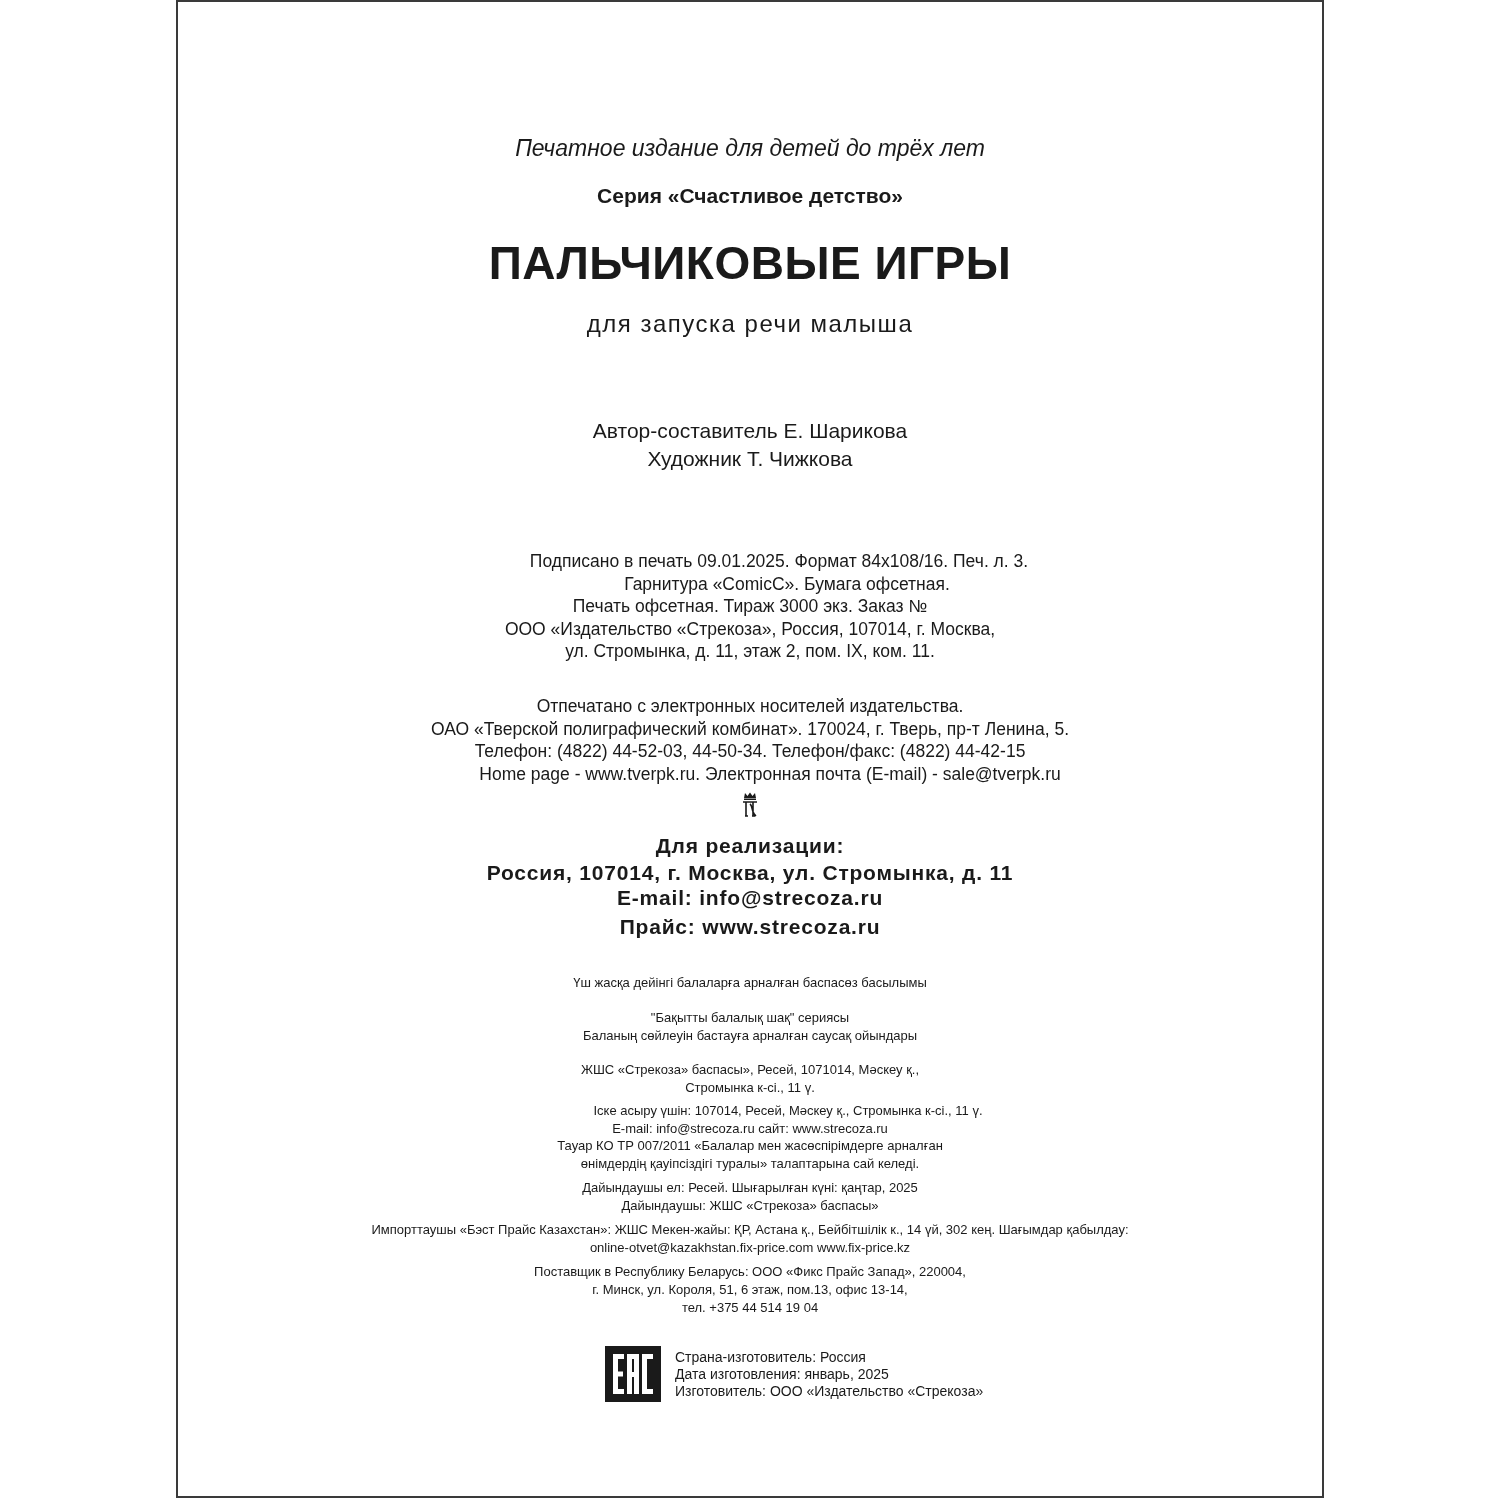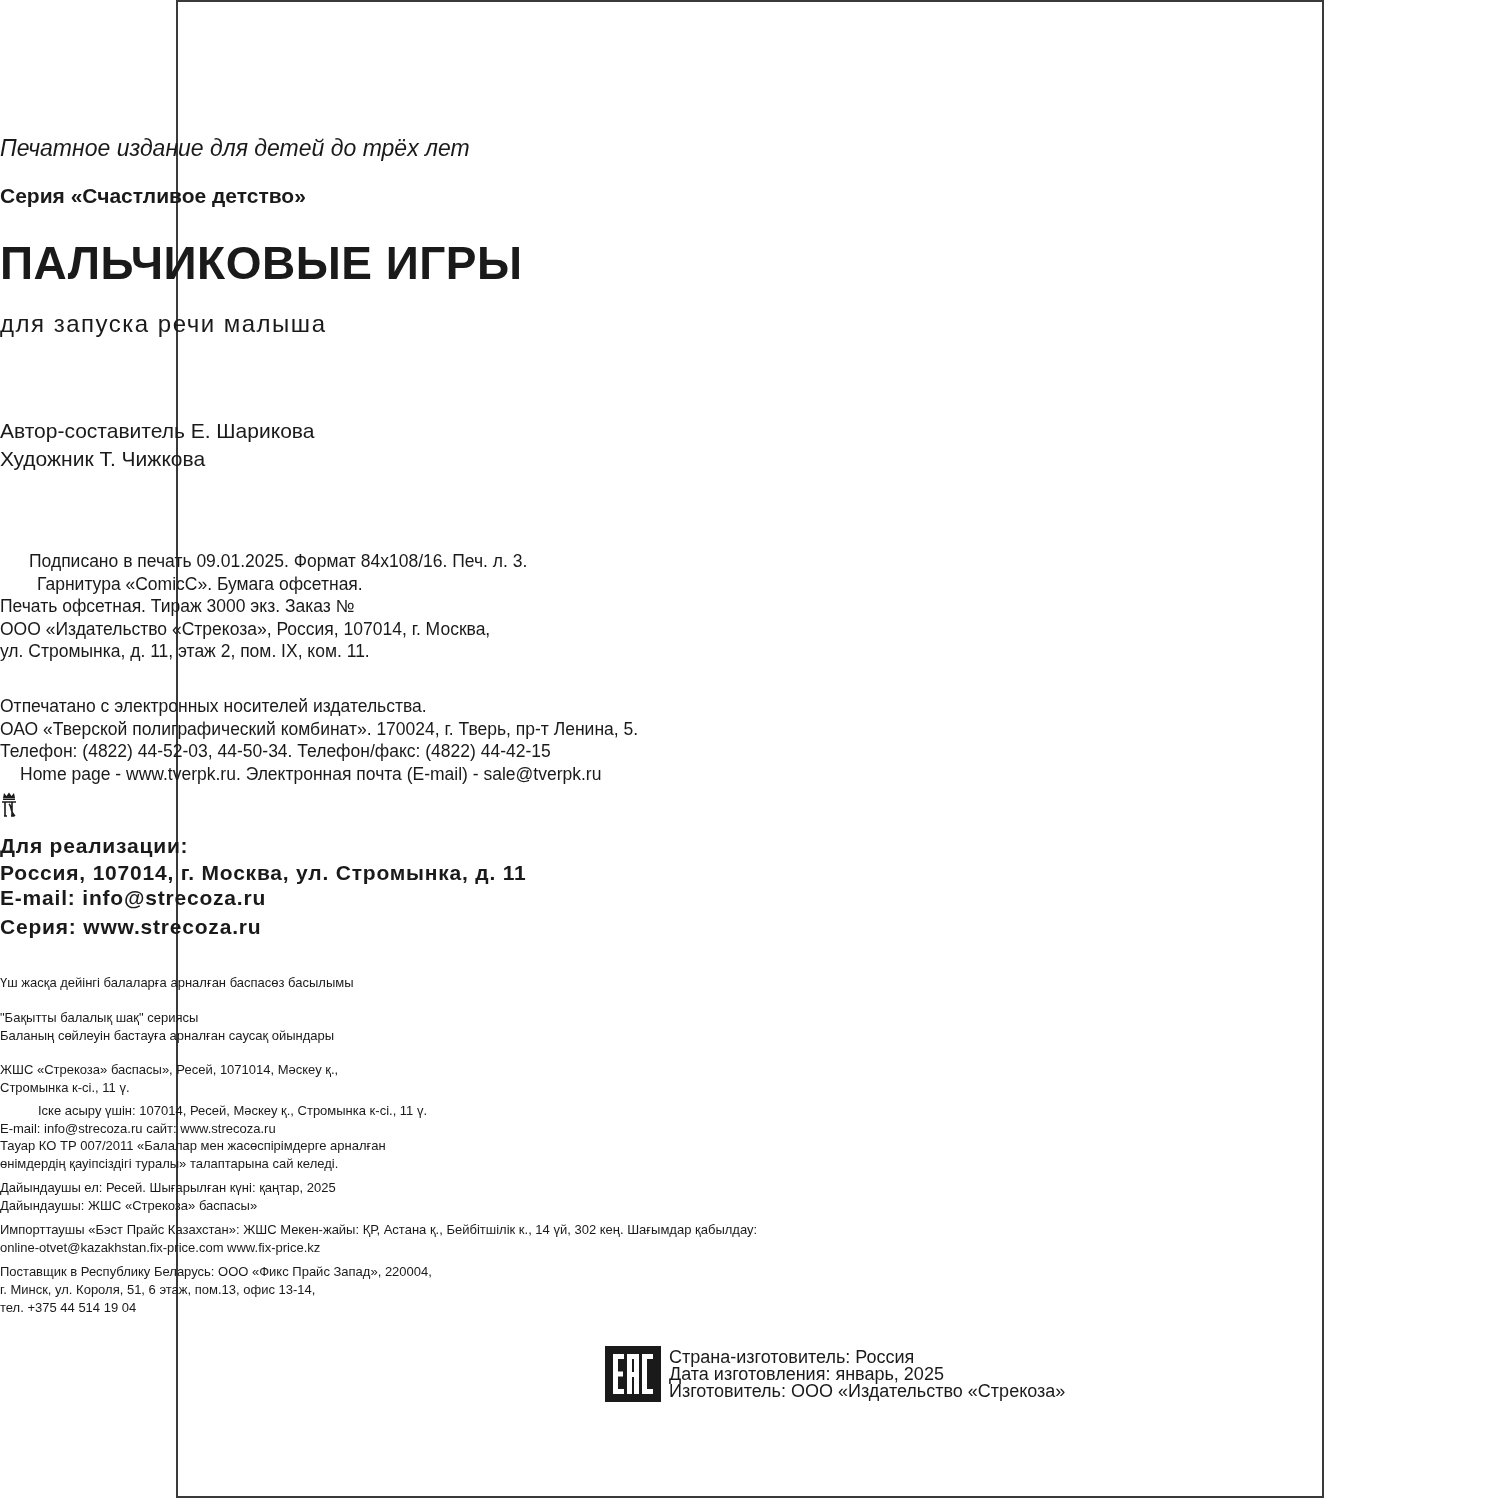--- a/index.html
+++ b/index.html
@@ -3,34 +3,34 @@
 <meta charset="utf-8">
 <style>
   html, body { margin: 0; padding: 0; background: #ffffff; }
   body { width: 1500px; height: 1500px; position: relative; overflow: hidden; color: #1a1a1a; font-family: "Liberation Sans", sans-serif; }
   .page {
     position: absolute; left: 176px; top: 0; width: 1148px; height: 1498px;
     border-left: 2px solid #3a3a3a; border-right: 2px solid #3a3a3a;
     border-top: 2px solid #3a3a3a; border-bottom: 2px solid #3a3a3a;
     box-sizing: border-box;
   }
-  .line { position: absolute; left: 0; width: 1500px; text-align: left; white-space: nowrap; }
+  .line { position: absolute; left: 0; width: 1500px; text-align: center; white-space: nowrap; }
   .subtitle-italic { top: 135px; font-size: 23px; font-style: italic; }
   .series { top: 184px; font-size: 21px; font-weight: bold; }
   .main-title { top: 236px; font-size: 46px; font-weight: bold; letter-spacing: 0.5px; }
   .sub-title { top: 310px; font-size: 24px; font-weight: normal; letter-spacing: 1.5px; }
   .credits { font-size: 21px; }
   .imprint { font-size: 17.5px; line-height: 22.5px; }
   .bold-block { font-size: 21px; font-weight: bold; line-height: 27px; letter-spacing: 0.8px; }
   .kz { font-size: 13px; line-height: 18.5px; }
   .crown { top: 792px; font-size: 22px; font-family: "DejaVu Serif", serif; }
   .crown svg { display: inline-block; }
   .eac-wrap { position: absolute; left: 605px; top: 1346px; display: flex; align-items: center; }
   .eac-logo { width: 56px; height: 56px; background: #1a1a1a; }
-  .eac-text { margin-left: 8px; font-size: 18px; line-height: 17px; }
+  .eac-text { margin-left: 14px; font-size: 14px; line-height: 17px; }
 </style>
 </head>
 <body>
 
 <div class="page"></div>
 
 <div class="line subtitle-italic">Печатное издание для детей до трёх лет</div>
 <div class="line series">Серия «Счастливое детство»</div>
 <div class="line main-title">ПАЛЬЧИКОВЫЕ ИГРЫ</div>
 <div class="line sub-title">для запуска речи малыша</div>
@@ -58,21 +58,21 @@
     <path d="M3 6 L4 1 L6.5 4 L9 0.5 L11.5 4 L14 1 L15 6 Z" fill="#1a1a1a"></path>
     <rect x="3" y="6.5" width="12" height="1.5" fill="#1a1a1a"></rect>
     <path d="M2 10 H16 M5 10 V24 M4 24 H7 M12 10 V24 M11 24 H14 M9 12 C12 14 10 20 15 24" stroke="#1a1a1a" stroke-width="1.6" fill="none"></path>
   </svg>
 </div>
 
 <div>
   <div class="line bold-block" style="top:832px;">Для реализации:</div>
   <div class="line bold-block" style="top:859px;">Россия, 107014, г. Москва, ул. Стромынка, д. 11</div>
   <div class="line bold-block" style="top:870px;margin-top:14px;">E-mail: info@strecoza.ru</div>
-  <div class="line bold-block" style="top:913px;">Серия: www.strecoza.ru</div>
+  <div class="line bold-block" style="top:913px;">Прайс: www.strecoza.ru</div>
 </div>
 
 <div>
   <div class="line kz" style="top:974px;">Үш жасқа дейінгі балаларға арналған  баспасөз басылымы</div>
   <div class="line kz" style="top:1009px;">"Бақытты балалық шақ" сериясы</div>
   <div class="line kz" style="top:1027px;">Баланың сөйлеуін бастауға арналған саусақ ойындары</div>
   <div class="line kz" style="top:1061px;">ЖШС «Стрекоза» баспасы», Ресей, 1071014, Мәскеу қ.,</div>
   <div class="line kz" style="top:1079px;">Стромынка к-сі., 11 ү.</div>
   <div class="line kz" style="top:1102px;padding-left:38px;">Іске асыру үшін: 107014, Ресей, Мәскеу қ., Стромынка к-сі., 11 ү.</div>
   <div class="line kz" style="top:1120px;">E-mail: info@strecoza.ru     сайт: www.strecoza.ru</div>

